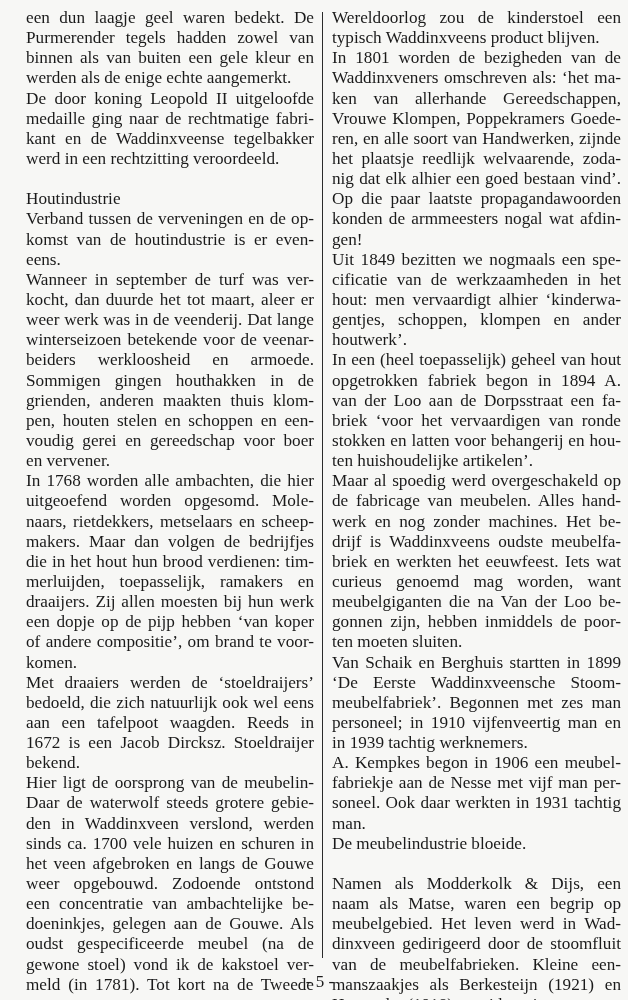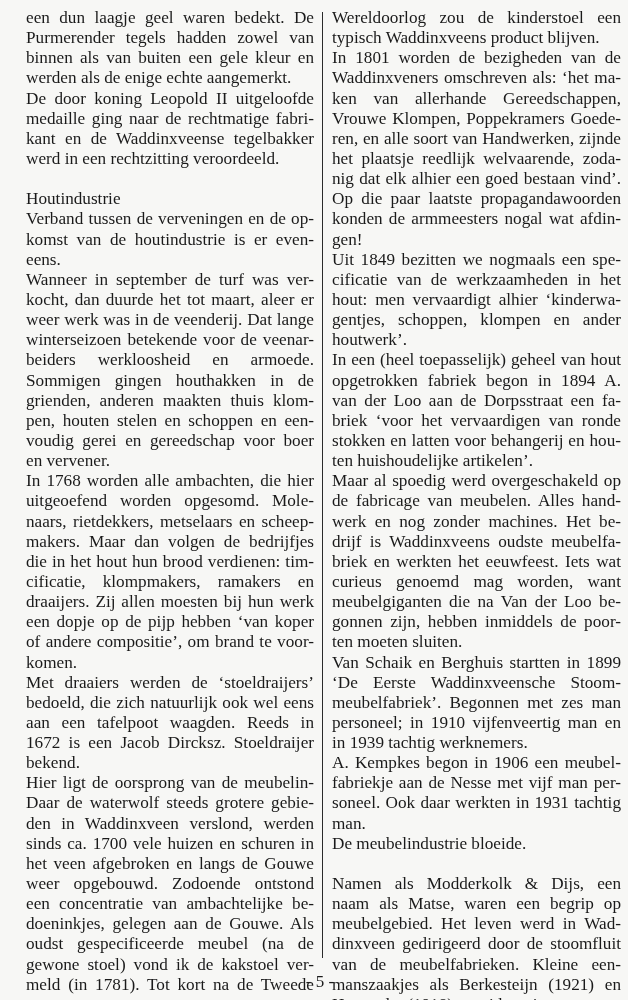--- a/index.html
+++ b/index.html
@@ -98,21 +98,21 @@
       <span class="line">Sommigen gingen houthakken in de</span>
       <span class="line">grienden, anderen maakten thuis klom-</span>
       <span class="line">pen, houten stelen en schoppen en een-</span>
       <span class="line">voudig gerei en gereedschap voor boer</span>
       <span class="line last">en vervener.</span>
       <span class="line">In 1768 worden alle ambachten, die hier</span>
       <span class="line">uitgeoefend worden opgesomd. Mole-</span>
       <span class="line">naars, rietdekkers, metselaars en scheep-</span>
       <span class="line">makers. Maar dan volgen de bedrijfjes</span>
       <span class="line">die in het hout hun brood verdienen: tim-</span>
-      <span class="line">cificatie, klompmakers, ramakers en</span>
+      <span class="line">merluijden, toepasselijk, ramakers en</span>
       <span class="line">draaijers. Zij allen moesten bij hun werk</span>
       <span class="line">een dopje op de pijp hebben ‘van koper</span>
       <span class="line">of andere compositie’, om brand te voor-</span>
       <span class="line last">komen.</span>
       <span class="line">Met draaiers werden de ‘stoeldraijers’</span>
       <span class="line">bedoeld, die zich natuurlijk ook wel eens</span>
       <span class="line">aan een tafelpoot waagden. Reeds in</span>
       <span class="line">1672 is een Jacob Dircksz. Stoeldraijer</span>
       <span class="line last">bekend.</span>
       <span class="line">Hier ligt de oorsprong van de meubelin-</span>

